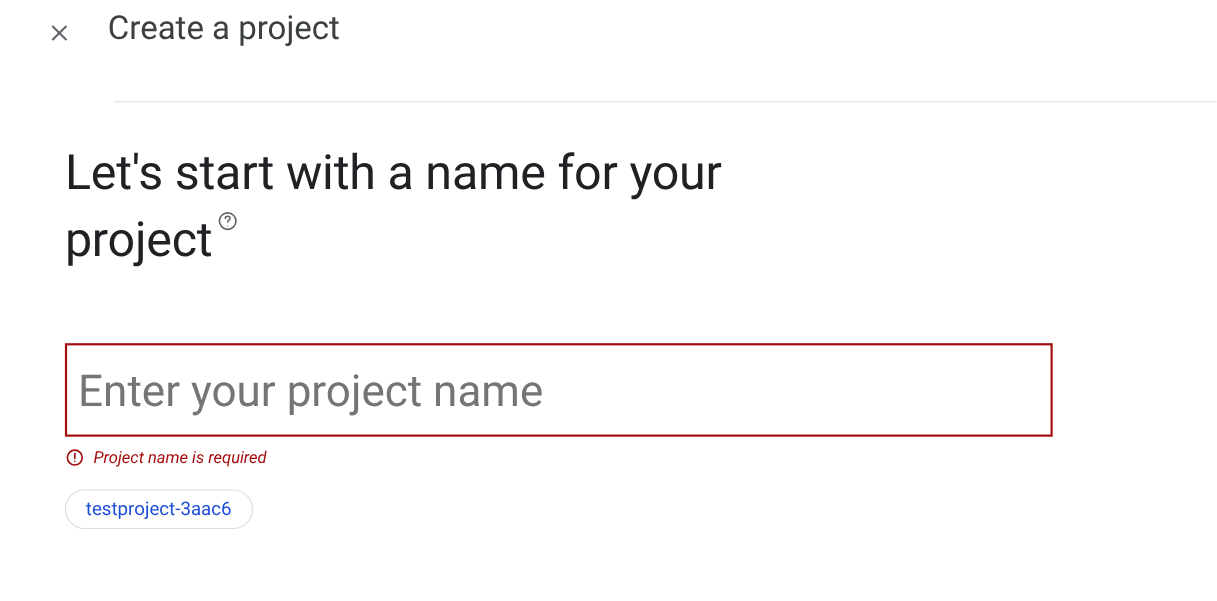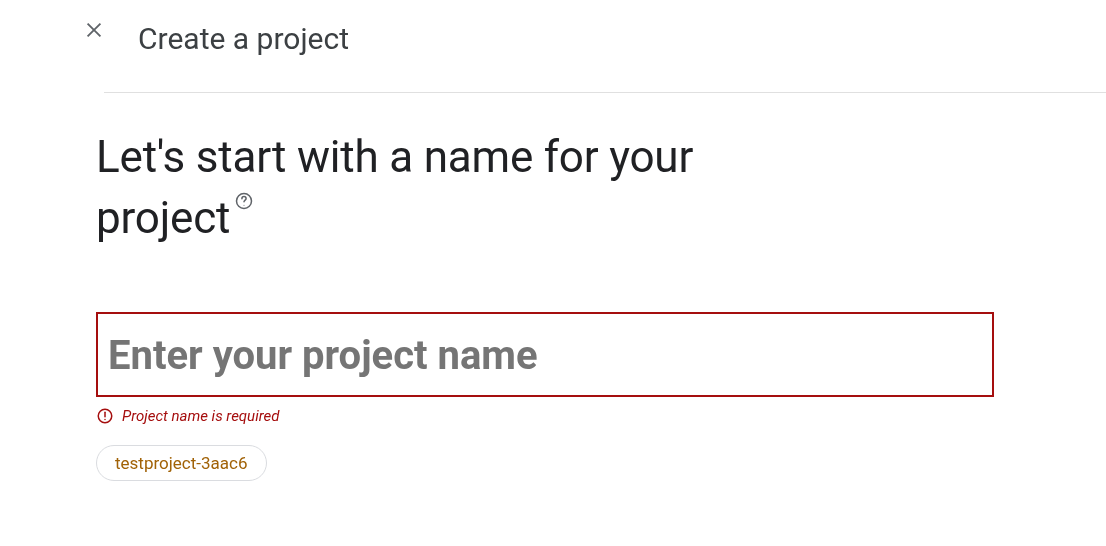--- a/index.html
+++ b/index.html
@@ -10,23 +10,22 @@
     body {
       font-family: 'Google Sans', 'Product Sans', Roboto, Arial, sans-serif;
       background: #fff;
       width: 1106px;
       height: 546px;
       overflow: hidden;
       color: #202124;
     }
     .header-row {
       display: flex;
-      align-items: flex-end;
+      align-items: flex-start;
       padding: 8px 0 0 0;
-      margin-left: 40px;
     }
     .close-btn {
       width: 48px;
       height: 48px;
       display: flex;
       align-items: center;
       justify-content: center;
       margin-left: 30px;
       margin-right: 20px;
       cursor: pointer;
@@ -42,21 +41,21 @@
       color: #3c4043;
       letter-spacing: 0;
     }
     .divider {
       height: 1px;
       background: #e0e0e0;
       margin-left: 104px;
       margin-top: 36px;
     }
     .content {
-      margin-left: 96px;
+      margin-left: 59px;
       padding-top: 34px;
       padding-right: 40px;
     }
     .heading-wrap {
       position: relative;
       max-width: 620px;
     }
     .heading {
       font-size: 44px;
       line-height: 1.38;
@@ -79,21 +78,21 @@
     .input-block {
       margin-top: 64px;
       max-width: 898px;
     }
     .project-input {
       width: 100%;
       border: 2px solid #a50e0e;
       padding: 18px 10px 16px 10px;
       font-size: 40px;
       font-family: inherit;
-      font-weight: 700;
+      font-weight: 400;
       color: #3b82f6;
       outline: none;
       background: #fff;
     }
     .project-input::placeholder {
       color: #757575;
       opacity: 1;
     }
     .error-row {
       display: flex;
@@ -116,21 +115,21 @@
       font-style: italic;
     }
     .chip {
       display: inline-flex;
       align-items: center;
       border: 1px solid #dadce0;
       border-radius: 20px;
       padding: 7px 18px;
       margin-top: 20px;
       font-size: 17px;
-      color: #a16207;
+      color: #1d4ed8;
       cursor: default;
       font-family: Roboto, Arial, sans-serif;
     }
   </style>
 </head>
 <body>
 
 <div class="header-row">
   <div class="close-btn">
     <span>

